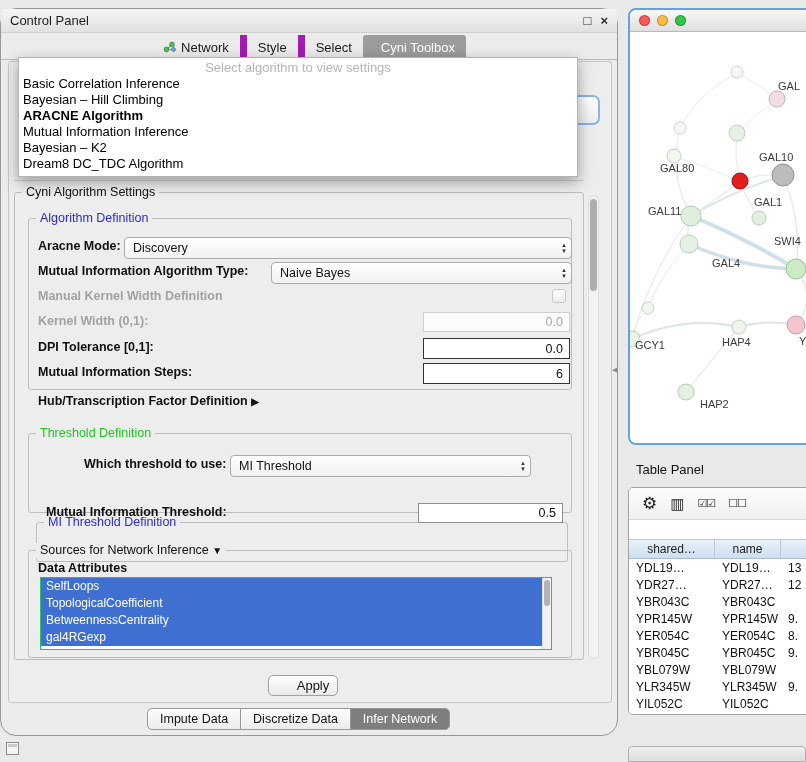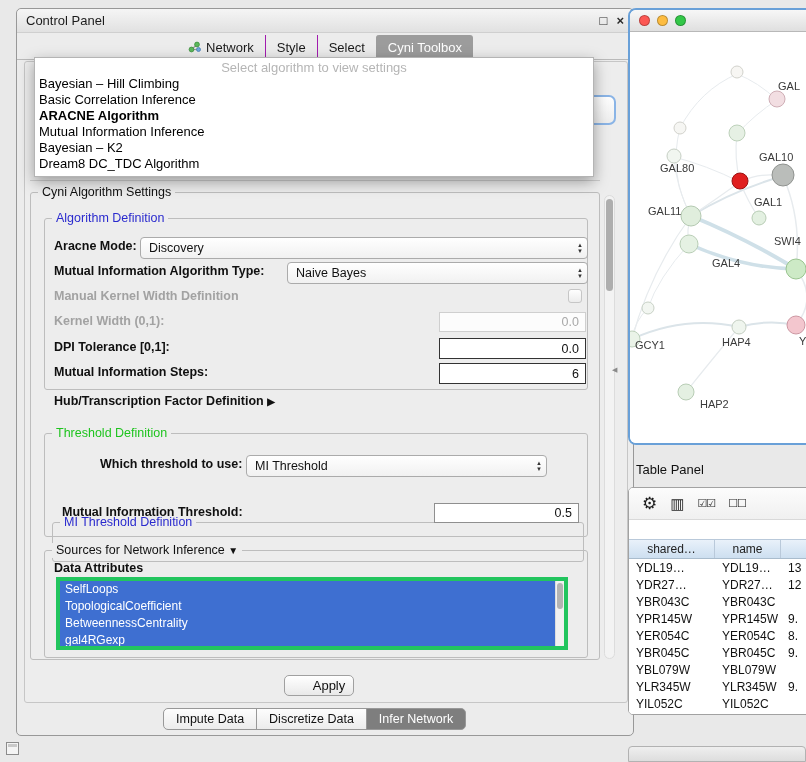--- a/index.html
+++ b/index.html
@@ -1,29 +1,29 @@
 <!DOCTYPE html>
 <html><head>
 <meta charset="utf-8">
 <style>
   *{margin:0;padding:0;box-sizing:border-box;}
   html,body{width:806px;height:762px;overflow:hidden;}
   body{background:#e9e9e9;font-family:"Liberation Sans",sans-serif;color:#111;position:relative;}
 
   
-  .control-panel{position:absolute;left:16px;top:8px;width:618px;height:728px;background:#ececec;
-    border:1px solid #989898;border-radius:5px;}
+  .control-panel{position:absolute;left:0;top:8px;width:618px;height:728px;background:#ececec;
+    border:1px solid #989898;border-radius:16px;}
   .cp-titlebar{height:24px;display:flex;align-items:center;padding:0 9px;font-size:13px;
     background:linear-gradient(#f5f5f5,#e1e1e1);border-bottom:1px solid #cfcfcf;border-radius:5px 5px 0 0;}
   .cp-title{flex:1;color:#1c1c1c;}
   .win-btn{margin-left:9px;font-size:13px;color:#2b2b2b;font-weight:bold;line-height:13px;cursor:default;}
   .tab-bar{position:absolute;left:0;right:0;top:26px;height:25px;display:flex;justify-content:center;
     align-items:stretch;border-bottom:1px solid #b9b9b9;}
   .tab{display:flex;align-items:center;gap:5px;padding:0 11px;font-size:13px;color:#1a1a1a;white-space:nowrap;}
-  .tab + .tab{border-left:1px solid #a21caf;}
+  .tab + .tab{border-left:7px solid #a21caf;}
   .tab.active{background:#9c9c9c;color:#fff;border-radius:3px 3px 0 0;border-left-color:#9c9c9c;}
   .frame{position:absolute;left:7px;top:52px;width:604px;height:642px;border:1px solid #c6c6c6;
     border-radius:3px;background:#ededed;}
   .hline{position:absolute;left:13px;top:171px;width:570px;border-top:1px solid #cdcdcd;}
   .focus-box{position:absolute;left:569px;top:86px;width:30px;height:30px;border:2px solid #8ab4e6;
     border-radius:7px;background:linear-gradient(#fefefe,#ededed);z-index:5;}
 
   
   .dropdown-popup{position:absolute;left:17px;top:48px;width:560px;background:#fff;border:1px solid #b4b4b4;
     box-shadow:0 5px 14px rgba(0,0,0,.35);z-index:40;padding:2px 0 4px;}
@@ -43,21 +43,21 @@
     border-radius:4px;font-size:12.5px;display:flex;align-items:center;padding:0 20px 0 8px;}
   .cstep{position:absolute;right:4px;top:0;bottom:0;display:flex;flex-direction:column;justify-content:center;}
   .cstep i{font-style:normal;font-size:6px;line-height:6px;color:#333;display:block;text-align:center;}
   .tf{position:absolute;background:#fff;border:1px solid #8f8f8f;font-size:12.5px;display:flex;
     align-items:center;justify-content:flex-end;padding:3px 6px;}
   .tf.strong{border:1.5px solid #333;}
   .tf.dis{border:1px solid #cfcfcf;color:#a8a8a8;background:#fcfcfc;}
   .cb{position:absolute;width:14px;height:14px;border:1px solid #c6c6c6;border-radius:3px;
     background:linear-gradient(#fefefe,#ececec);}
   .tri{font-size:10px;color:#111;}
-  .attr-list{position:absolute;background:#fff;border:4px solid #22c55e;overflow:hidden;}
+  .attr-list{position:absolute;background:#fff;border:1px solid #22c55e;overflow:hidden;}
   .attr-item{height:17px;line-height:17px;font-size:12px;color:#fff;background:#3e6fd1;padding:0 5px;margin-right:9px;}
   .attr-scroll{position:absolute;right:0;top:0;bottom:0;width:9px;background:#f1f1f1;border-left:1px solid #ddd;}
   .attr-thumb{position:absolute;left:1px;right:1px;top:2px;height:26px;background:#b3b3b3;border-radius:4px;}
   .btn{position:absolute;display:flex;align-items:center;justify-content:center;font-size:13px;
     background:linear-gradient(#ffffff,#e9e9e9);border:1px solid #a0a0a0;border-radius:5px;}
   .seg-bar{position:absolute;display:flex;}
   .seg{height:22px;display:flex;align-items:center;padding:0 12px;font-size:12.5px;
     background:linear-gradient(#fdfdfd,#ececec);border:1px solid #989898;margin-left:-1px;white-space:nowrap;}
   .seg:first-child{border-radius:5px 0 0 5px;margin-left:0;}
   .seg:last-child{border-radius:0 5px 5px 0;}
@@ -163,21 +163,21 @@
     <div class="cb" style="left:551px;top:280px;"></div>
     <span class="flabel dis" style="left:37px;top:305px;">Kernel Width (0,1):</span>
     <div class="tf dis" style="left:422px;top:303px;width:147px;height:20px;">0.0</div>
     <span class="flabel" style="left:37px;top:331px;">DPI Tolerance [0,1]:</span>
     <div class="tf strong" style="left:422px;top:329px;width:147px;height:21px;">0.0</div>
     <span class="flabel" style="left:37px;top:356px;">Mutual Information Steps:</span>
     <div class="tf strong" style="left:422px;top:354px;width:147px;height:21px;">6</div>
 
     <span class="flabel" style="left:37px;top:385px;"><span>Hub/Transcription Factor Definition</span>&nbsp;<span class="tri">▶</span></span>
 
-    <div class="gbox" style="left:27px;top:424px;width:544px;height:104px;">
+    <div class="gbox" style="left:27px;top:424px;width:544px;height:80px;">
       <span class="glabel green">Threshold Definition</span>
     </div>
     <span class="flabel" style="left:83px;top:448px;">Which threshold to use:</span>
     <div class="combo" style="left:229px;top:446px;width:301px;">
       <span>MI Threshold</span>
       <span class="cstep">
           <i>▲</i>
           <i>▼</i>
         </span>
     </div>
@@ -209,22 +209,22 @@
         <div class="seg active">Infer Network</div>
       </div>
 
     <div class="vscroll" style="left:587px;top:186px;width:11px;height:464px;">
       <div class="vthumb" style="top:3px;height:92px;"></div>
     </div>
 
     <div class="dropdown-popup">
       <div id="dd-list">
           <div class="dd-placeholder">Select algorithm to view settings</div>
+          <div class="dd-item">Basic Correlation Inference</div>
           <div class="dd-item">Bayesian – Hill Climbing</div>
-          <div class="dd-item">Basic Correlation Inference</div>
           <div class="dd-item sel">ARACNE Algorithm</div>
           <div class="dd-item">Mutual Information Inference</div>
           <div class="dd-item">Bayesian – K2</div>
           <div class="dd-item">Dream8 DC_TDC Algorithm</div>
         </div>
     </div>
   </div>
 
   <span class="pc-arrow">◀</span>
 

